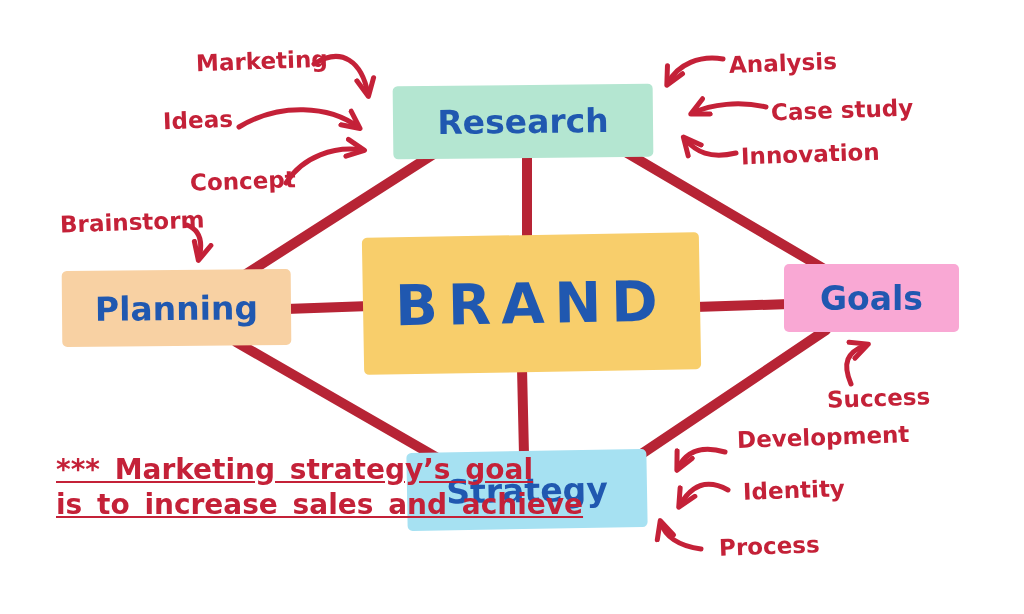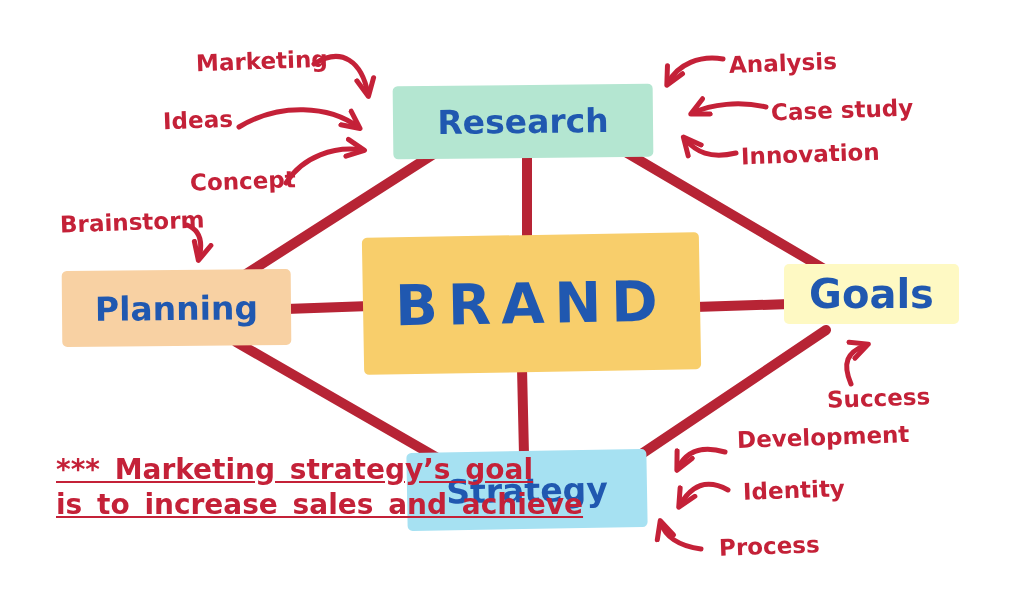--- a/index.html
+++ b/index.html
@@ -8,21 +8,21 @@
     font-family:"DejaVu Sans","Liberation Sans",sans-serif;
   }
   svg.connector-layer{position:absolute;left:0;top:0;z-index:1;}
   .node{
     position:absolute;z-index:2;display:flex;align-items:center;justify-content:center;
     border-radius:5px;font-weight:bold;color:#2058b0;
   }
   .node-research{left:393px;top:85px;width:260px;height:73px;background:#b4e6d1;transform:rotate(-0.6deg);font-size:33px;}
   .node-planning{left:62px;top:270px;width:229px;height:76px;background:#f8d1a3;transform:rotate(-0.5deg);font-size:33px;}
   .node-brand{left:363px;top:235px;width:337px;height:137px;background:#f8ce6b;transform:rotate(-1deg);font-size:56px;letter-spacing:10px;}
-  .node-goals{left:784px;top:264px;width:175px;height:60px;background:#fef9c3;font-size:40px;}
+  .node-goals{left:784px;top:264px;width:175px;height:68px;background:#f9a8d4;font-size:33px;}
   .node-strategy{left:407px;top:451px;width:240px;height:78px;background:#a6e1f2;transform:rotate(-1deg);font-size:33px;}
   .sat{
     position:absolute;z-index:2;color:#c42138;font-weight:bold;font-size:23px;white-space:nowrap;
     transform:rotate(-2deg);
   }
   .sat-marketing{left:196px;top:48px;}
   .sat-ideas{left:163px;top:107px;}
   .sat-concept{left:190px;top:168px;}
   .sat-brainstorm{left:60px;top:209px;}
   .sat-analysis{left:729px;top:50px;}

